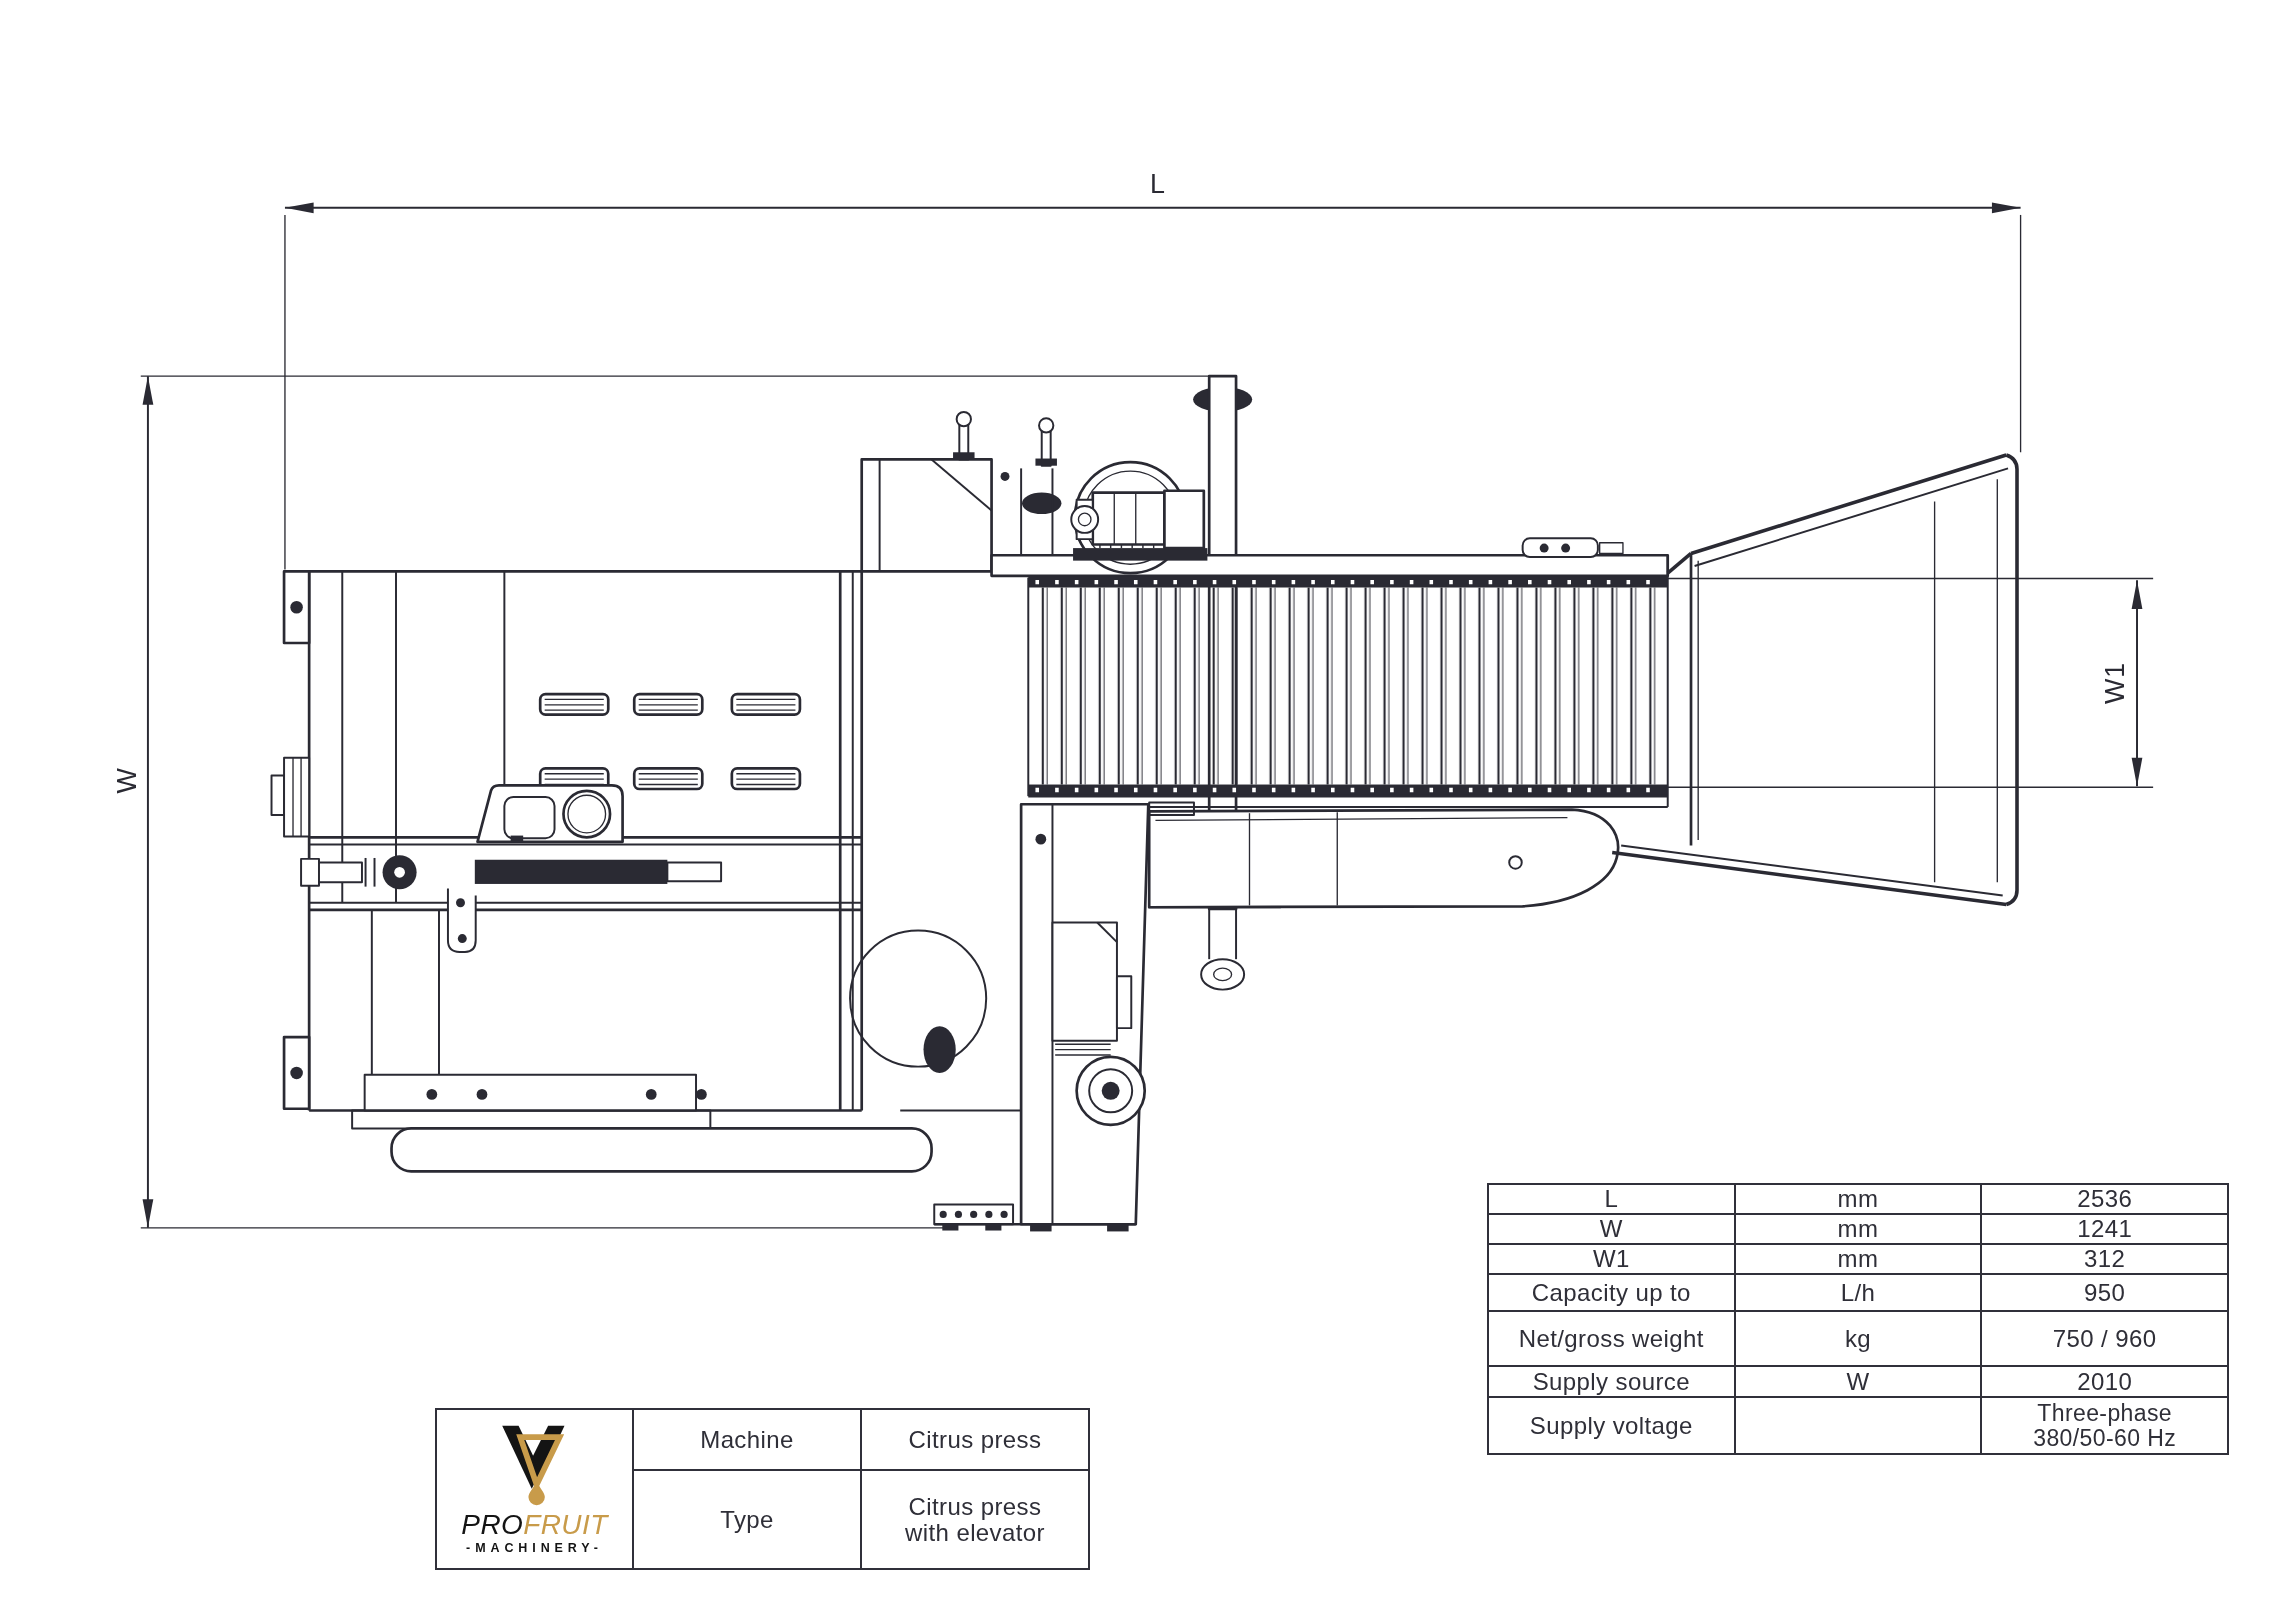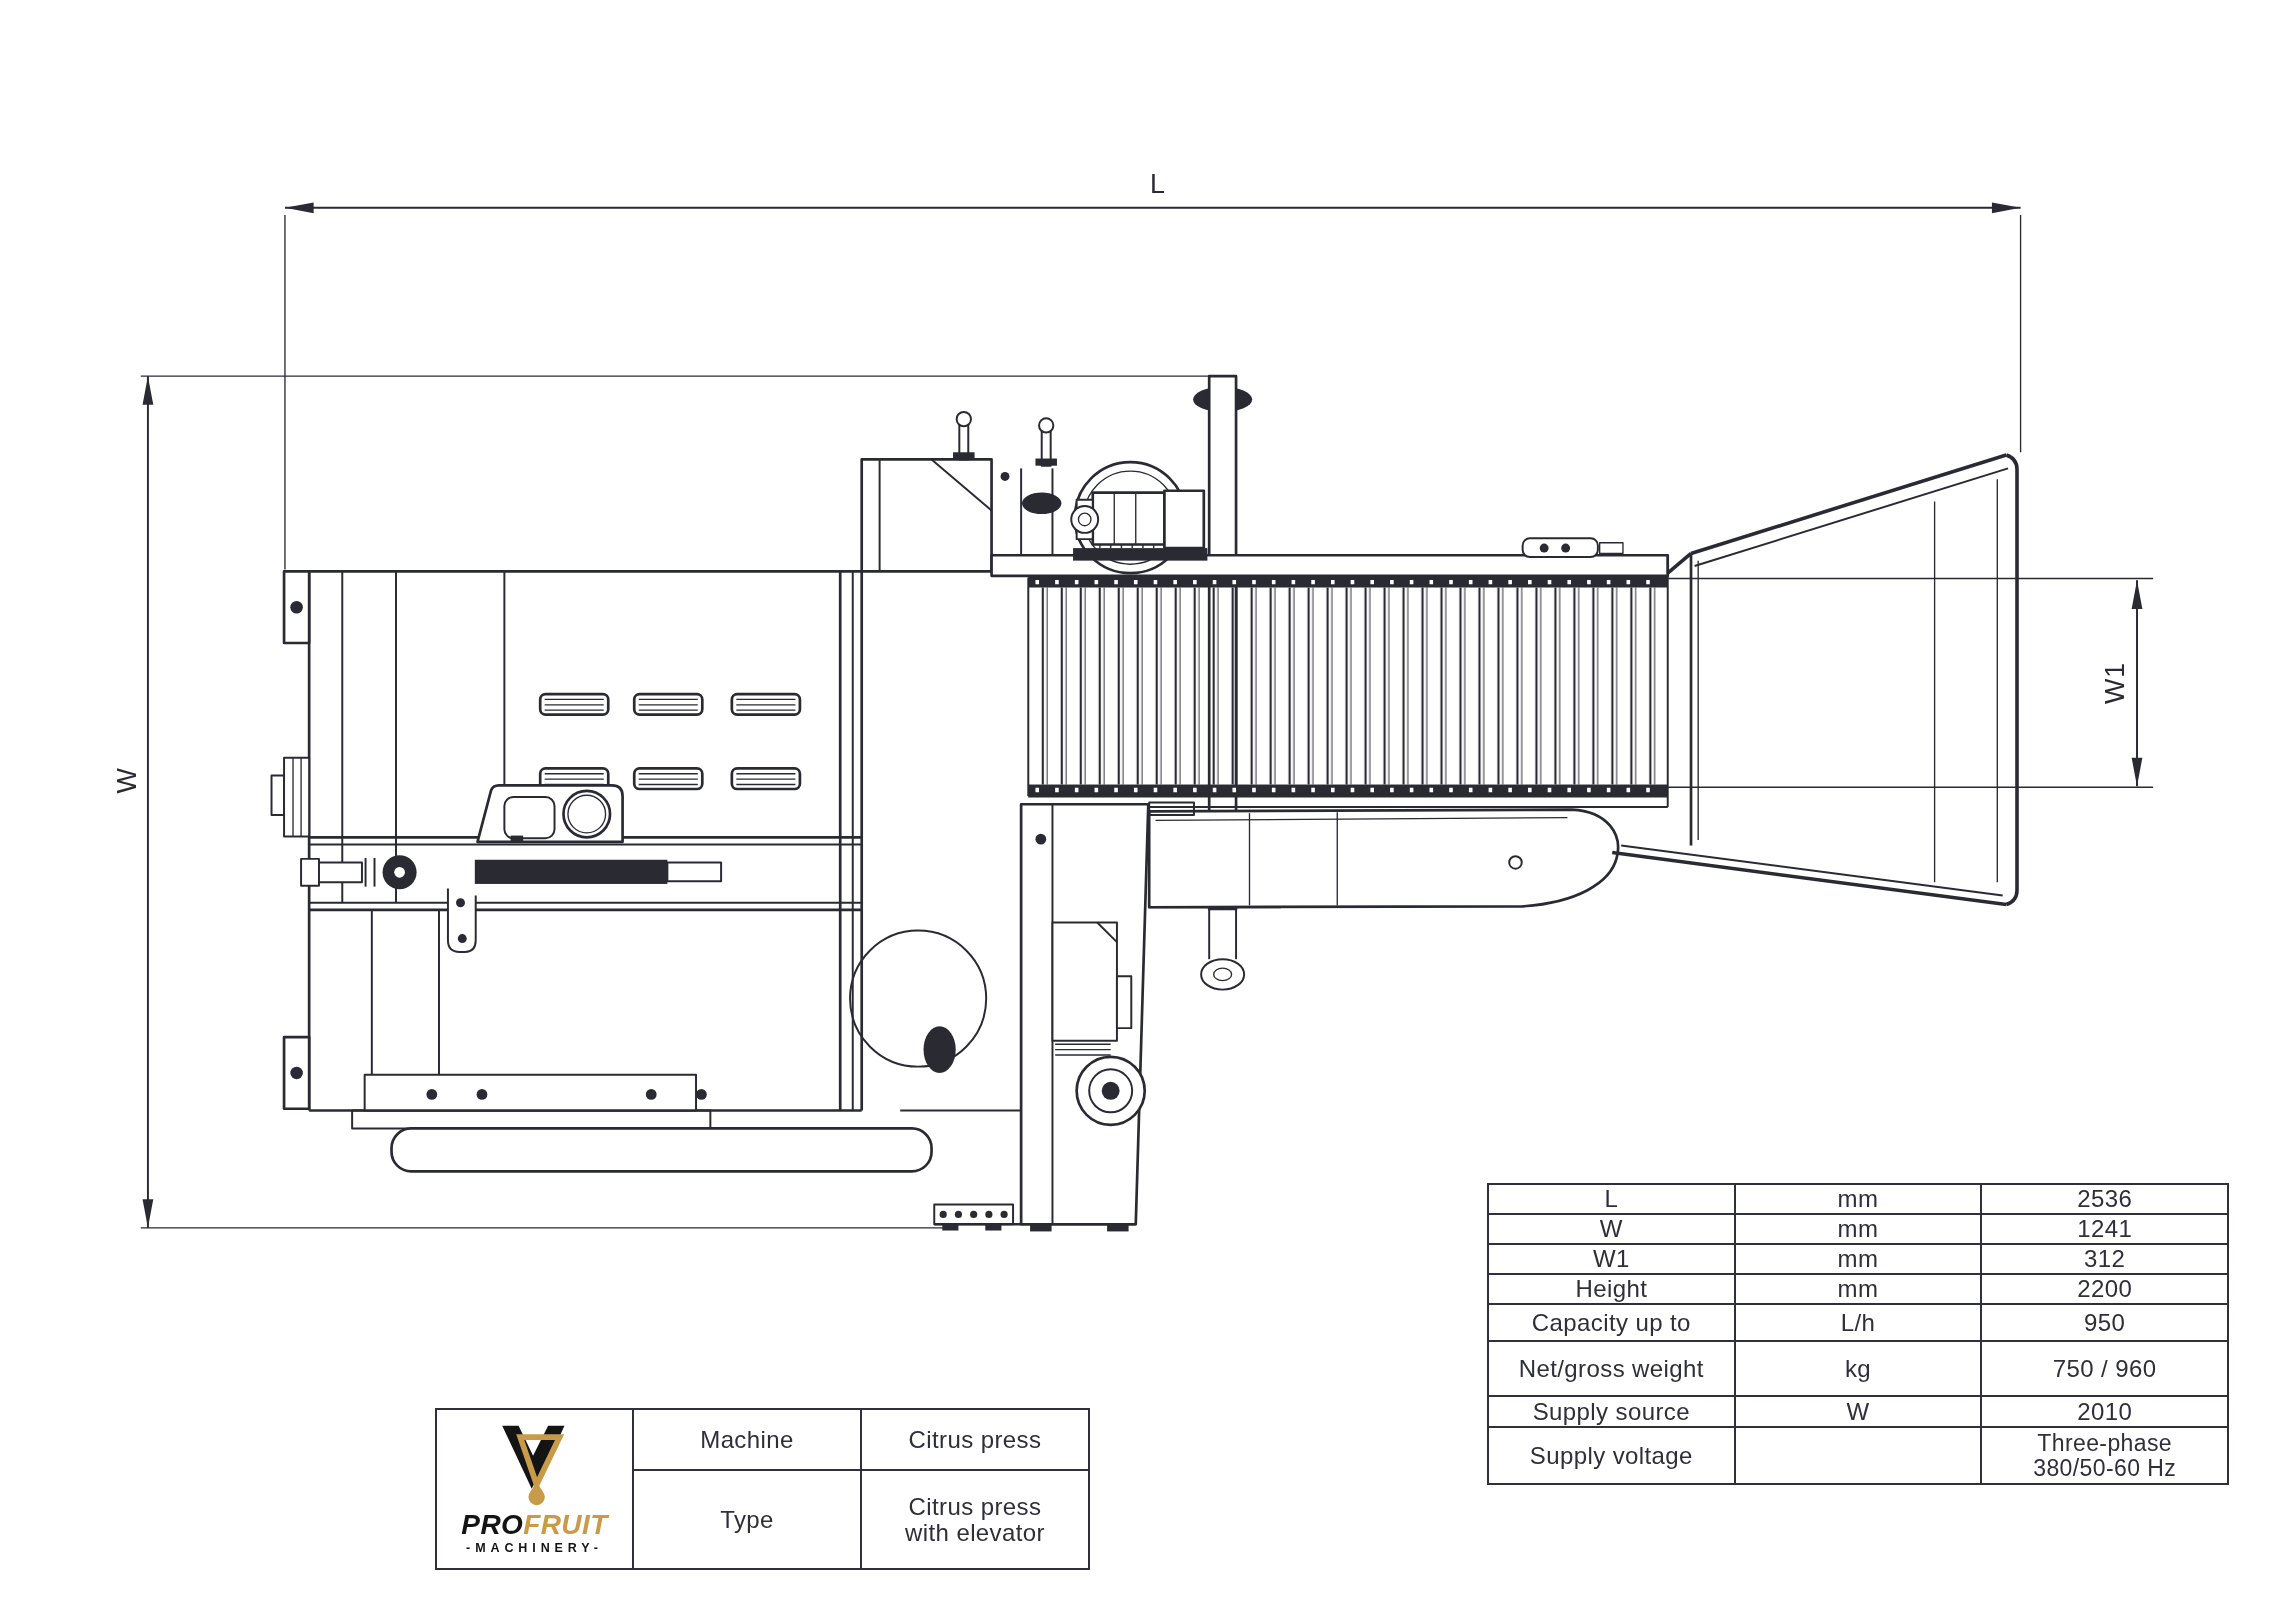--- a/index.html
+++ b/index.html
@@ -27,21 +27,21 @@
   td {
     border:2.1px solid #30303a; text-align:center; vertical-align:middle;
     font-size:24px; letter-spacing:0.4px; padding:0 5.4px; color:#2f2f38;
   }
   .h34{height:30px}.h41{height:37px}.h44{height:55px}.h36{height:31px}.h64{height:57px}
   .h66{height:59px}.h108{height:97px}
   .twoline { font-size:23px; line-height:1.08; }
   .info-table td { font-size:24px; }
   .logo-cell { width:195px; padding:3.6px 0; }
   .logo { display:flex; flex-direction:column; align-items:center; justify-content:center; }
-  .wordmark { font-size:28px; font-style:italic; font-weight:700; letter-spacing:0.4px;
+  .wordmark { font-size:28px; font-style:italic; font-weight:400; letter-spacing:0.4px;
               color:#141414; line-height:1; margin-top:5px; white-space:nowrap; }
   .wordmark .gold { color:#c89b4a; }
   .machinery { font-size:12.5px; font-weight:700; letter-spacing:4.9px; color:#141414;
                margin-top:2px; white-space:nowrap; }
 </style>
 </head>
 <body>
 
 <div class="sheet">
 
@@ -304,25 +304,20 @@
         </tr>
         <tr class="h34">
           <td>W</td>
           <td>mm</td>
           <td>1241</td>
         </tr>
         <tr class="h34">
           <td>W1</td>
           <td>mm</td>
           <td>312</td>
-        </tr>
-        <tr class="h34">
-          <td>Height</td>
-          <td>mm</td>
-          <td>2200</td>
         </tr>
         <tr class="h41">
           <td>Capacity up to</td>
           <td>L/h</td>
           <td>950</td>
         </tr>
         <tr class="h44">
           <td>Net/gross weight</td>
           <td>kg</td>
           <td>750 / 960</td>

